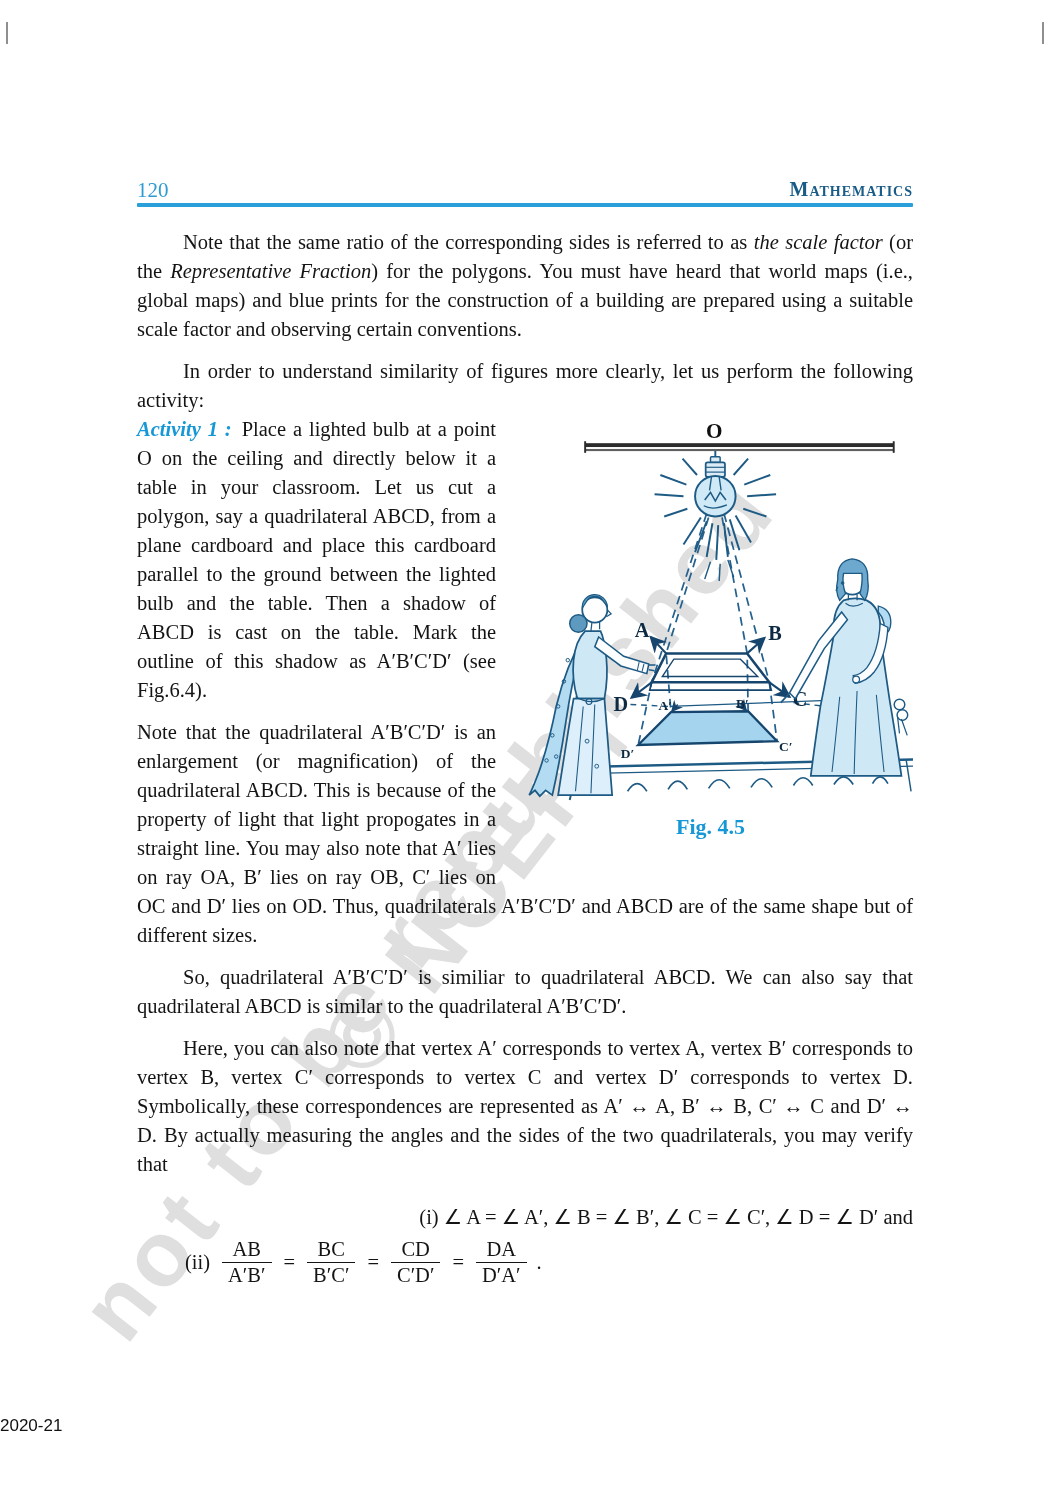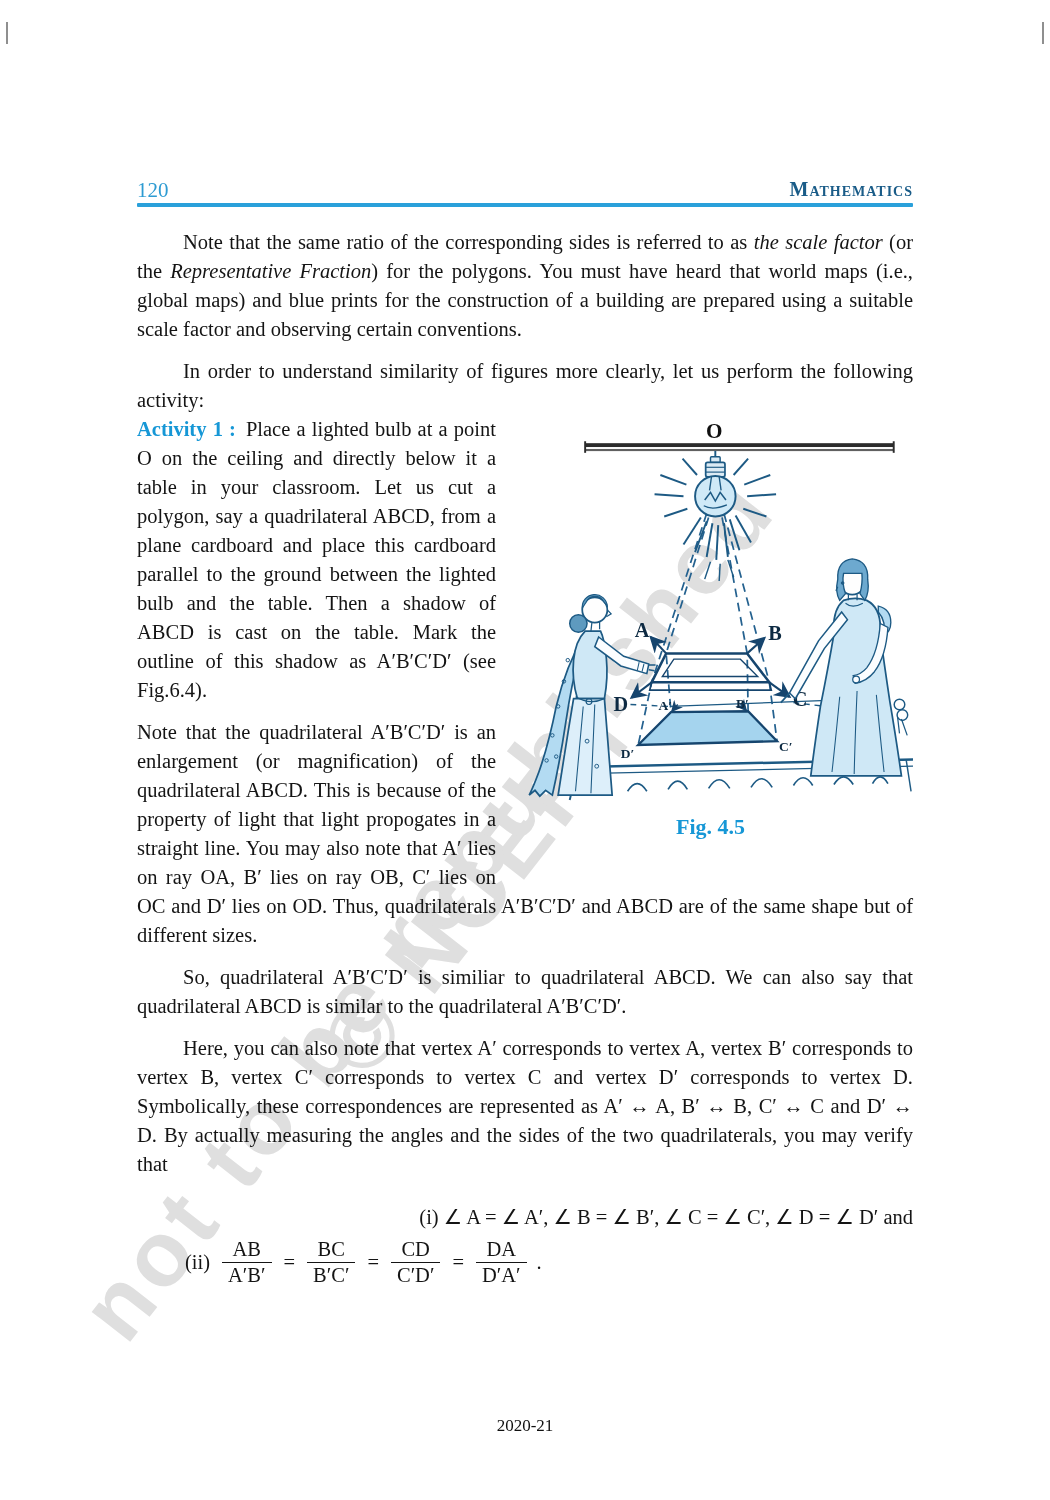--- a/index.html
+++ b/index.html
@@ -42,21 +42,21 @@
   }
 
   .content{
     position:absolute;left:137px;top:228px;width:776px;z-index:1;
     font-size:20.5px;line-height:29px;text-align:justify;
   }
   p.para{margin:0 0 0 0;padding:0;}
   p.indent{text-indent:46px;}
   p.sp{margin-top:13px;}
   .it{font-style:italic;}
-  .activity-label{color:#1697d6;font-weight:bold;margin-right:10px;}
+  .activity-label{color:#1697d6;font-weight:bold;margin-right:10px;font-style:italic;}
 
   .figure-float{
     float:right;
     width:405px;
     margin:2px 0 0 12px;
     padding-bottom:24px;
     text-align:center;
   }
   .fig-caption{
     margin-top:2px;
@@ -73,21 +73,21 @@
   }
   .eq-ii .lbl{margin-right:8px;text-align:right;}
   .frac{display:inline-block;text-align:center;vertical-align:middle;line-height:1.15;}
   .frac .num{display:block;padding:0 6px 0 6px;border-bottom:1.6px solid #141414;font-family:Liberation Serif, serif;}
   .frac .den{display:block;padding:1px 6px 0 6px;}
   .eqs{margin:0 8px;}
   .dot{margin-left:6px;}
 
   .footer{
     position:absolute;left:0;top:1416px;width:100%;z-index:1;
-    text-align:center;font-family:Liberation Serif, serif;
+    font-family:Liberation Sans, sans-serif;
     font-size:17px;color:#111;
   }
 </style>
 </head>
 <body>
 
 <div class="page">
 
   <div class="wm wm1">© NCERT</div>
   <div class="wm wm2">not to be republished</div>

